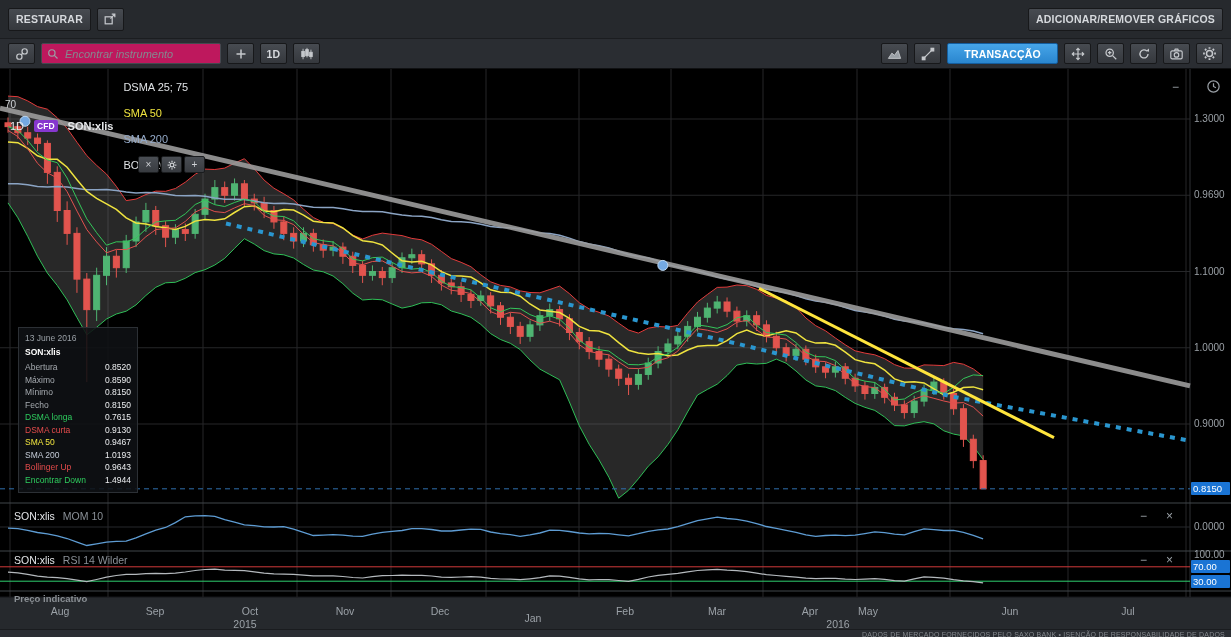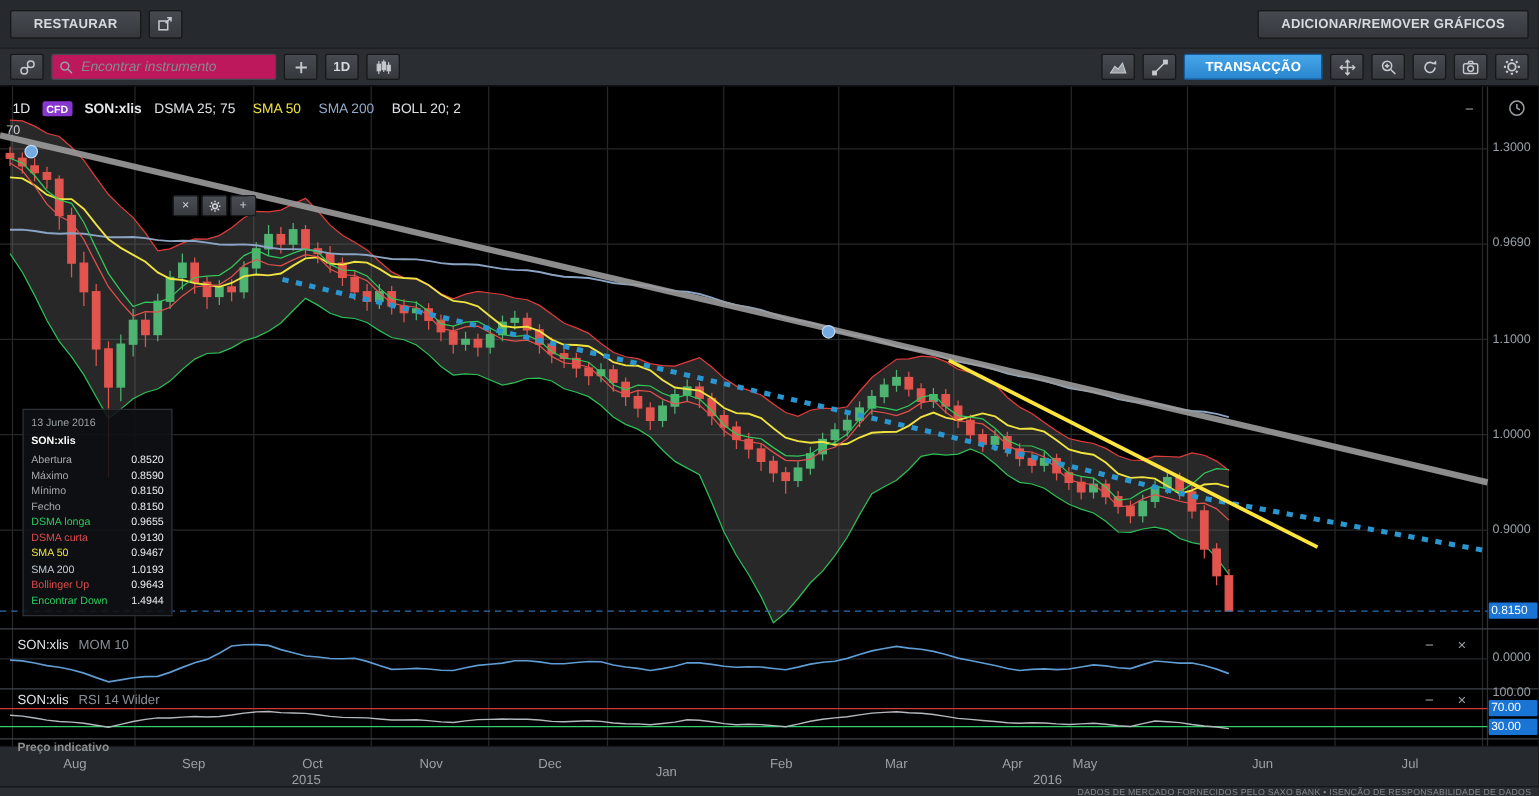--- a/index.html
+++ b/index.html
@@ -1,21 +1,21 @@
 <!DOCTYPE html>
 <html><head>
 <meta charset="utf-8">
 <style>
   html,body{margin:0;padding:0;background:#17191c;}
   .app{position:relative;width:1231px;height:637px;background:#26292d;font-family:"Liberation Sans",sans-serif;overflow:hidden;-webkit-font-smoothing:antialiased;}
   
   .topbar{display:flex;align-items:center;height:38px;padding:0 8px;gap:6px;background:#26292d;}
   .toolbar{display:flex;align-items:center;height:29px;padding:0 8px;gap:6px;background:#2a2d32;border-top:1px solid #1b1d20;border-bottom:1px solid #101113;}
   .spacer{flex:1;}
-  .tbtn{display:inline-flex;align-items:center;justify-content:center;height:23px;padding:0 18px;background:linear-gradient(#474b51,#35383d);border:1px solid #17181a;border-radius:2px;color:#d6d9dd;font-size:10.5px;font-weight:700;cursor:pointer;letter-spacing:.2px;}
+  .tbtn{display:inline-flex;align-items:center;justify-content:center;height:23px;padding:0 7px;background:linear-gradient(#474b51,#35383d);border:1px solid #17181a;border-radius:2px;color:#d6d9dd;font-size:10.5px;font-weight:700;cursor:pointer;letter-spacing:.2px;}
   .ibtn{width:27px;padding:0;}
   .sbtn{height:21px;}
   .blue{background:linear-gradient(#46a5e8,#2a86cf);border-color:#155e9e;color:#fff;padding:0 16px;}
   .searchbox{display:flex;align-items:center;gap:4px;height:19px;width:168px;background:#be185d;border:1px solid #45494f;border-radius:2px;padding:0 5px;}
   .searchbox input{flex:1;background:transparent;border:none;outline:none;color:#c6c9cd;font-size:11px;font-family:"Liberation Sans",sans-serif;}
   .searchbox input::placeholder{color:#84898f;font-style:italic;}
   .icon{display:inline-flex;align-items:center;justify-content:center;}
   .icon svg{display:block;}
   
   .chart-region{position:relative;width:1231px;height:560px;background:#000;}
@@ -404,21 +404,21 @@
         <path d="M8.0,459.1L17.9,459.7L27.7,461.4L37.5,463.5L47.4,464.8L57.3,466.8L67.1,469.5L77.0,473.1L86.8,476.5L96.6,474.9L106.5,473.2L116.3,472.3L126.2,472.1L136.0,468.9L145.9,464.9L155.8,461.2L165.6,458.5L175.4,453.6L185.3,447.8L195.2,446.8L205.0,446.7L214.8,447.3L224.7,450.7L234.5,453.2L244.4,455.8L254.3,456.6L264.1,457.8L273.9,458.0L283.8,457.6L293.6,460.1L303.5,463.4L313.3,466.5L323.2,466.2L333.1,465.7L342.9,466.2L352.8,467.2L362.6,467.4L372.4,465.2L382.3,463.3L392.1,462.4L402.0,461.5L411.8,459.6L421.7,459.6L431.6,460.5L441.4,462.0L451.3,462.0L461.1,461.0L470.9,460.2L480.8,460.4L490.6,463.0L500.5,464.6L510.3,465.7L520.2,467.4L530.0,465.9L539.9,464.0L549.8,461.2L559.6,461.3L569.4,462.5L579.3,464.0L589.1,464.8L599.0,464.5L608.9,464.6L618.7,465.8L628.5,466.8L638.4,464.7L648.3,462.3L658.1,460.8L667.9,460.0L677.8,457.7L687.6,454.6L697.5,451.7L707.4,449.8L717.2,448.1L727.0,449.5L736.9,450.4L746.8,452.1L756.6,454.6L766.4,457.5L776.3,459.4L786.1,461.4L796.0,463.4L805.9,465.8L815.7,467.4L825.5,466.5L835.4,466.1L845.3,466.7L855.1,466.2L864.9,464.6L874.8,462.9L884.6,463.7L894.5,465.2L904.4,465.9L914.2,462.7L924.0,459.8L933.9,460.6L943.8,461.5L953.6,461.4L963.4,463.4L973.3,466.3L983.1,469.9" fill="none" stroke="#5e9cd3" stroke-width="1.3"></path>
         <line x1="0" y1="497.8" x2="1190" y2="497.8" stroke="#d03a3a" stroke-width="1"></line>
         <line x1="0" y1="512.2" x2="1190" y2="512.2" stroke="#2fcf6e" stroke-width="1"></line>
         <path d="M8.0,503.2L17.9,503.9L27.7,505.4L37.5,507.1L47.4,508.2L57.3,508.7L67.1,509.6L77.0,511.2L86.8,512.7L96.6,510.5L106.5,508.2L116.3,506.5L126.2,505.3L136.0,505.3L145.9,504.7L155.8,504.3L165.6,504.6L175.4,504.2L185.3,503.0L195.2,501.5L205.0,500.5L214.8,500.2L224.7,501.1L234.5,501.4L244.4,501.7L254.3,502.8L264.1,504.1L273.9,504.9L283.8,505.1L293.6,505.3L303.5,506.2L313.3,506.9L323.2,506.9L333.1,506.8L342.9,507.5L352.8,508.5L362.6,509.0L372.4,507.7L382.3,506.7L392.1,506.5L402.0,506.2L411.8,506.4L421.7,506.4L431.6,507.0L441.4,508.1L451.3,508.4L461.1,508.0L470.9,507.7L480.8,508.1L490.6,509.4L500.5,510.0L510.3,510.1L520.2,510.7L530.0,509.8L539.9,508.7L549.8,506.8L559.6,507.2L569.4,508.4L579.3,509.9L589.1,510.8L599.0,510.5L608.9,510.7L618.7,511.5L628.5,512.3L638.4,510.3L648.3,508.0L658.1,506.4L667.9,505.3L677.8,504.4L687.6,502.9L697.5,501.5L707.4,500.9L717.2,500.4L727.0,501.2L736.9,501.6L746.8,502.6L756.6,504.1L766.4,505.7L776.3,506.5L786.1,507.4L796.0,508.2L805.9,509.2L815.7,509.6L825.5,509.3L835.4,509.4L845.3,510.1L855.1,510.5L864.9,510.1L874.8,509.6L884.6,510.4L894.5,511.6L904.4,512.2L914.2,509.9L924.0,507.8L933.9,508.4L943.8,509.1L953.6,510.6L963.4,511.8L973.3,512.6L983.1,513.9" fill="none" stroke="#b4b9bd" stroke-width="1.2"></path>
       </svg>
 
     <div class="ovl legend">
       <span>1D</span>
       <span class="cfd">CFD</span>
       <span class="sym">SON:xlis</span>
-      <span style="display:flex;gap:14px;">
+      <span style="display:flex;gap:14px;flex-direction:column;">
           <span style="color: rgb(223, 226, 229);">DSMA 25; 75</span>
           <span style="color: rgb(239, 227, 63);">SMA 50</span>
           <span style="color: rgb(147, 169, 200);">SMA 200</span>
           <span style="color: rgb(223, 226, 229);">BOLL 20; 2</span>
         </span>
     </div>
     <div class="ovl corner-label">70</div>
 
     <div class="ovl minitb">
       <span class="mbtn">×</span>
@@ -448,21 +448,21 @@
           <div class="trow">
             <span style="color: rgb(166, 171, 176);">Mínimo</span>
             <span class="tv">0.8150</span>
           </div>
           <div class="trow">
             <span style="color: rgb(166, 171, 176);">Fecho</span>
             <span class="tv">0.8150</span>
           </div>
           <div class="trow">
             <span style="color: rgb(46, 204, 94);">DSMA longa</span>
-            <span class="tv">0.9655</span>
+            <span class="tv">0.7615</span>
           </div>
           <div class="trow">
             <span style="color: rgb(226, 75, 75);">DSMA curta</span>
             <span class="tv">0.9130</span>
           </div>
           <div class="trow">
             <span style="color: rgb(239, 227, 63);">SMA 50</span>
             <span class="tv">0.9467</span>
           </div>
           <div class="trow">

